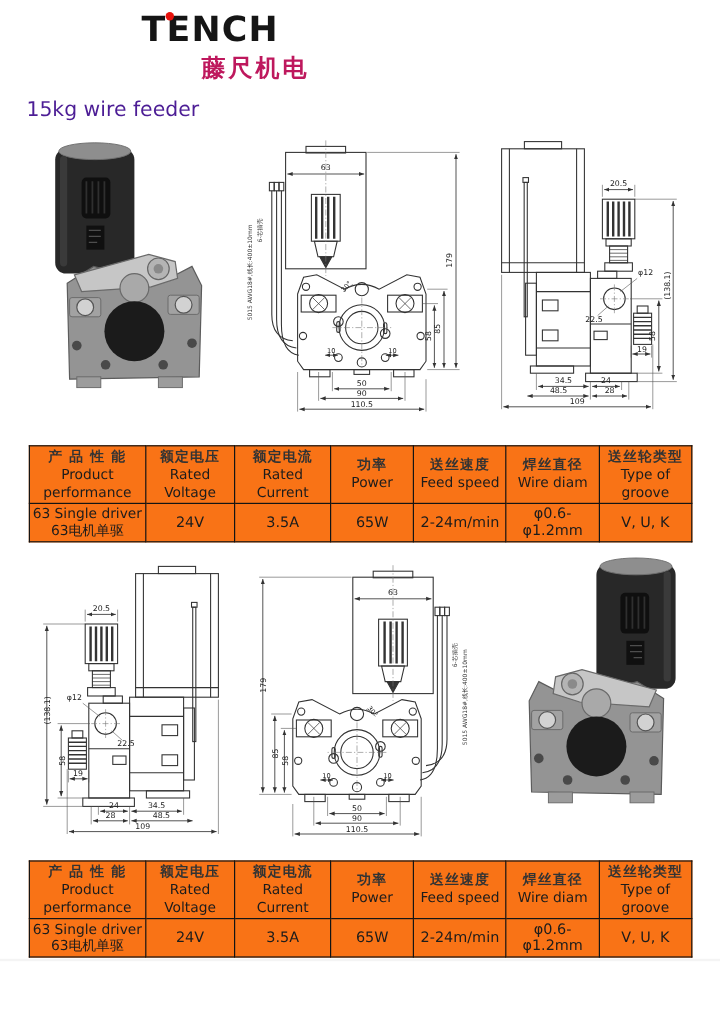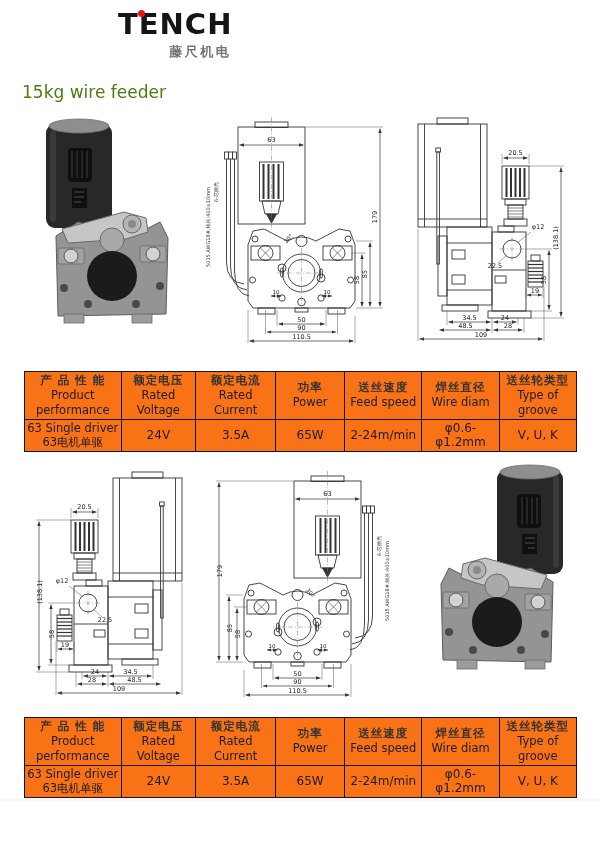--- a/index.html
+++ b/index.html
@@ -3,23 +3,23 @@
 <meta charset="utf-8">
 <style>
   html,body{margin:0;padding:0;background:#fff;}
   body{font-family:"DejaVu Sans","Liberation Sans",sans-serif;}
   .page{position:relative;width:600px;height:857px;background:#ffffff;overflow:hidden;}
   .abs{position:absolute;}
 
   
   .logo-word{font-size:29px;font-weight:800;letter-spacing:1px;color:#151515;line-height:1;position:relative;}
   .logo-dot{position:absolute;width:7px;height:7px;border-radius:50%;background:#e8120c;left:20px;top:0;}
-  .logo-sub{font-size:13px;font-weight:700;letter-spacing:2.5px;color:#737373;margin:4px 0 0 50px;text-align:center;}
-
-  .title{font-size:17px;color:#4d7c0f;}
+  .logo-sub{font-size:20px;font-weight:700;letter-spacing:2.5px;color:#be185d;margin:4px 0 0 50px;text-align:center;}
+
+  .title{font-size:17px;color:#4c1d95;}
   .model{font-size:13.5px;color:#111;text-align:center;}
 
   
   table.spec{border-collapse:collapse;width:553px;table-layout:fixed;background:#f97316;}
   .spec th,.spec td{border:1px solid #141414;text-align:center;vertical-align:middle;padding:1px 1px;}
   .spec th{height:38px;font-weight:normal;}
   .spec td{height:27px;font-size:12px;color:#1c1c1c;}
   .zh{font-size:11.5px;font-weight:700;color:#333;letter-spacing:1px;line-height:1.3;}
   .en{font-size:11.5px;color:#1c1c1c;line-height:1.3;}
   .cell-two{font-size:11.5px;line-height:1.25;color:#1c1c1c;}

